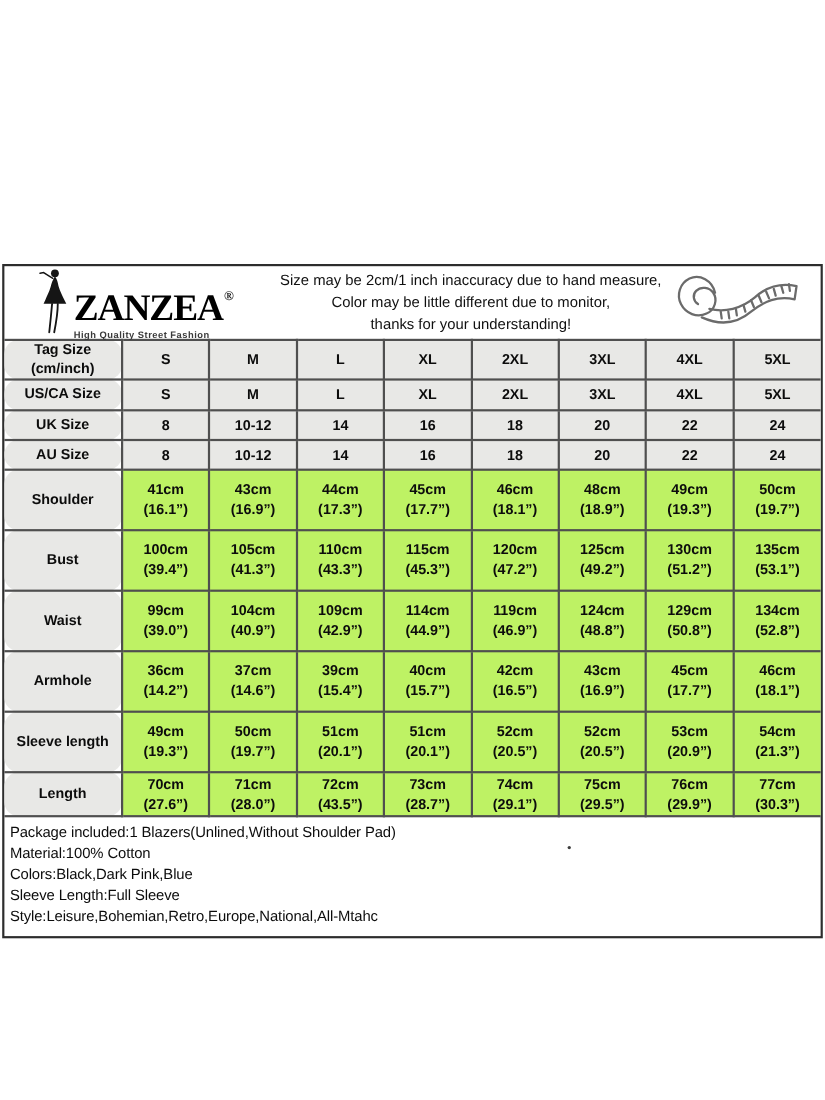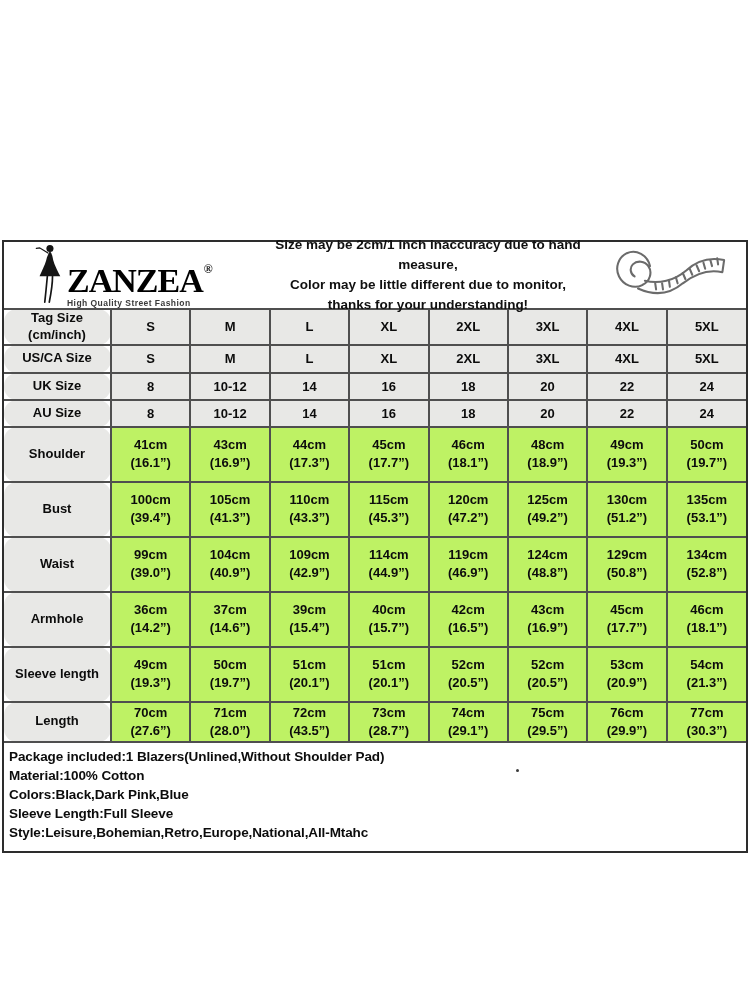--- a/index.html
+++ b/index.html
@@ -58,21 +58,21 @@
     font-weight: 600;
     letter-spacing: 0.45px;
     color: #3a3a3a;
     margin-top: 1px;
     white-space: nowrap;
   }
   .disclaimer {
     flex: 1 1 auto;
     text-align: center;
     font-size: 13.5px;
-    font-weight: 700;
+    font-weight: 400;
     line-height: 20px;
     color: #101010;
     padding-right: 4px;
   }
   .tape-wrap { flex: 0 0 auto; margin-right: 10px; }
   
   .size-table {
     width: 100%;
     border-collapse: collapse;
     table-layout: fixed;
@@ -96,21 +96,21 @@
   .size-table tr:nth-child(3) { height: 27px; }
   .size-table tr:nth-child(4) { height: 27px; }
   .size-table tr:nth-child(n+5) { height: 55px; }
   .size-table tr:nth-child(10) { height: 40px; }
   
   .details {
     padding: 4px 6px 9px 5px;
   }
   .detail-line {
     font-size: 13.5px;
-    font-weight: 700;
+    font-weight: 400;
     line-height: 19px;
     color: #0c0c0c;
     letter-spacing: -0.1px;
   }
   .stray-dot {
     position: absolute;
     left: 516px;
     top: 769px;
     width: 3px;
     height: 3px;

